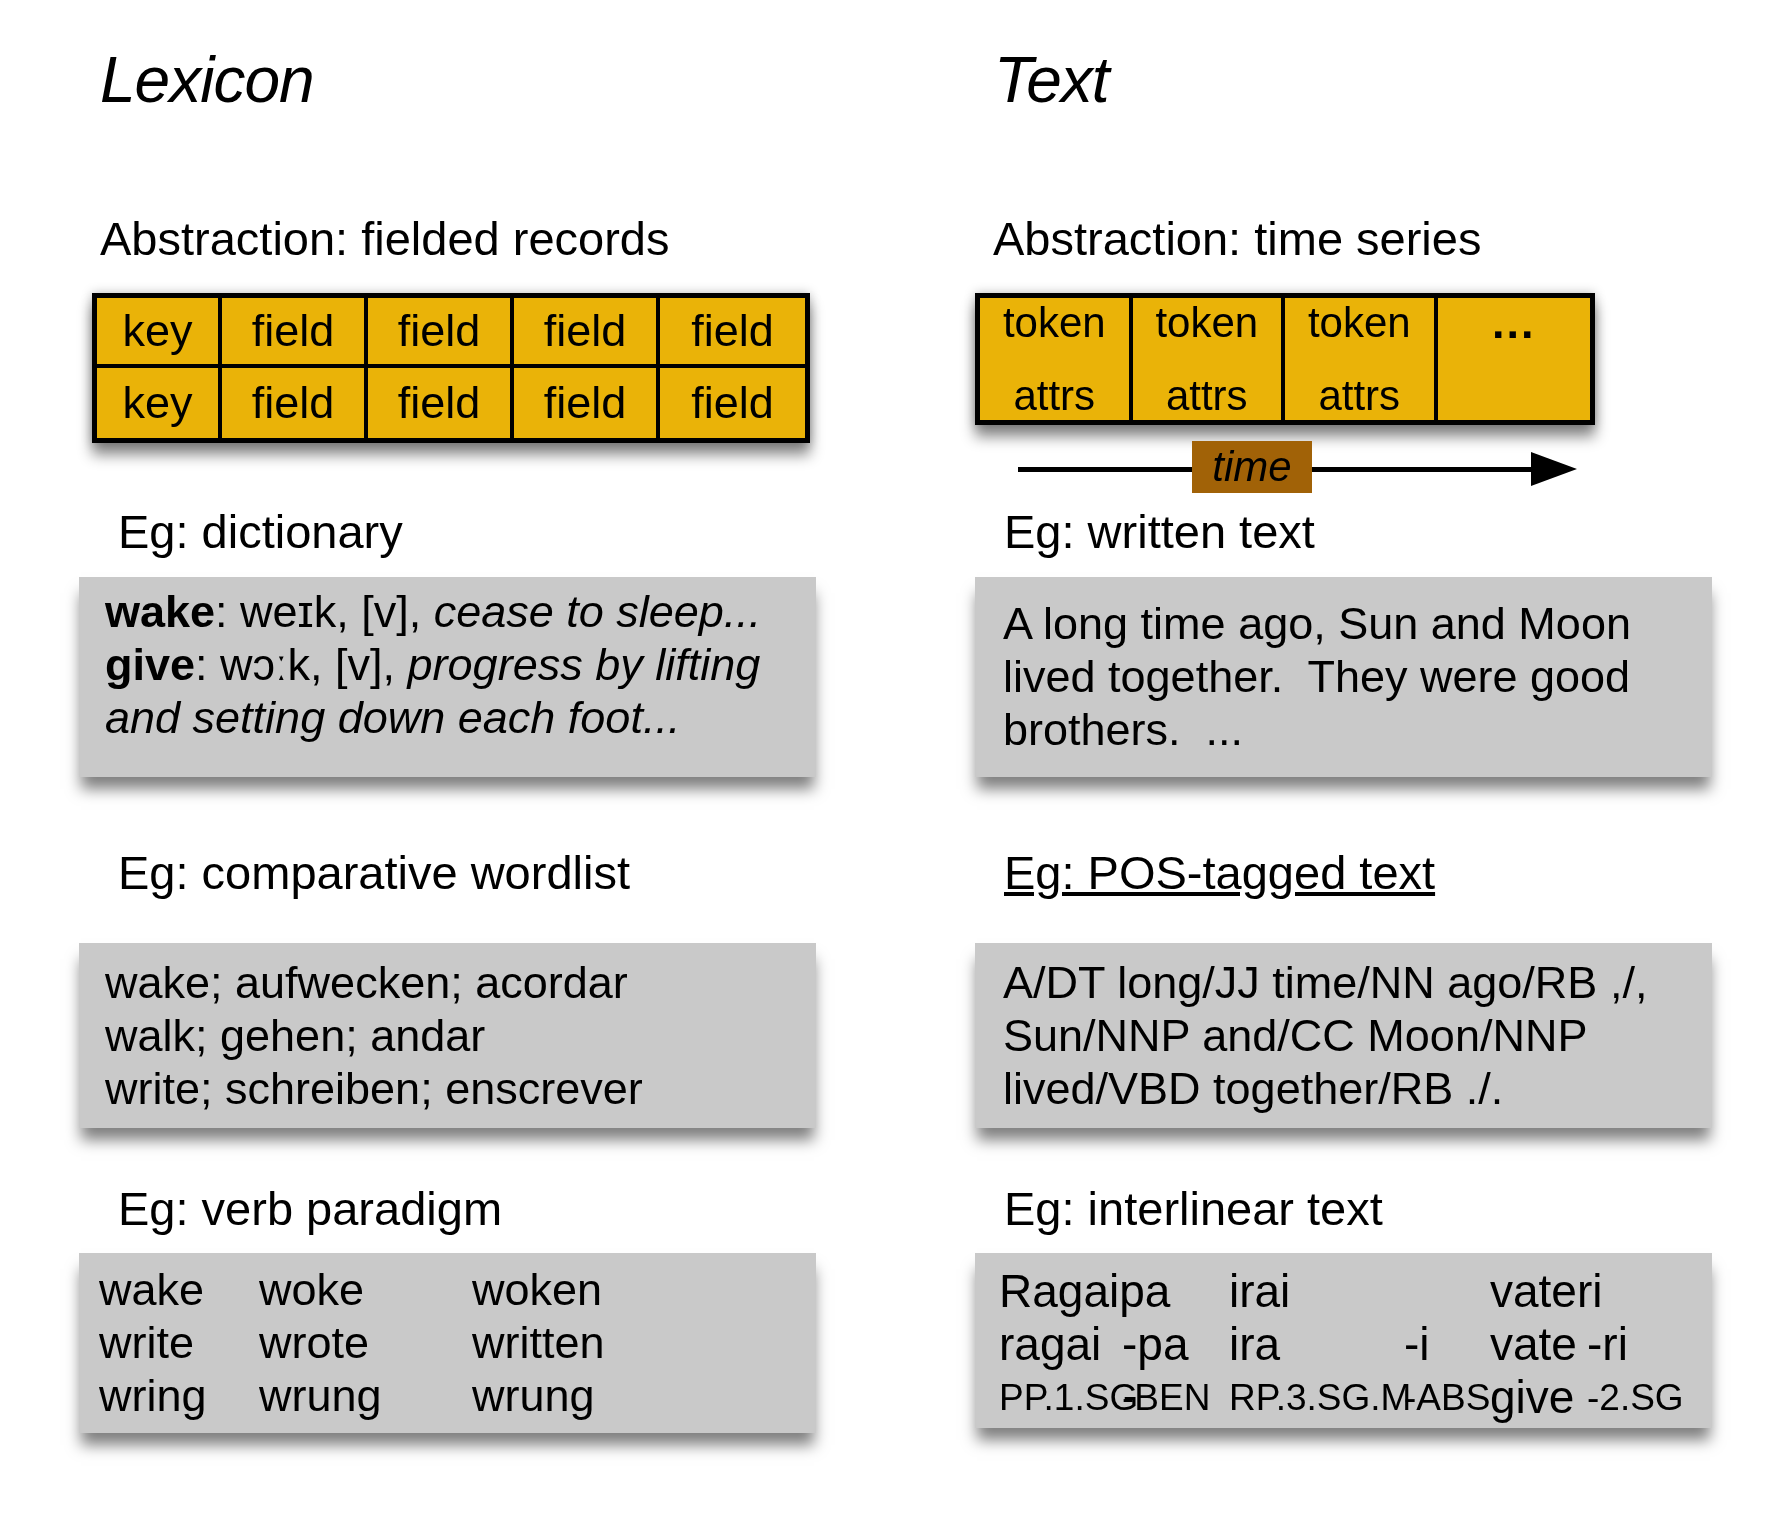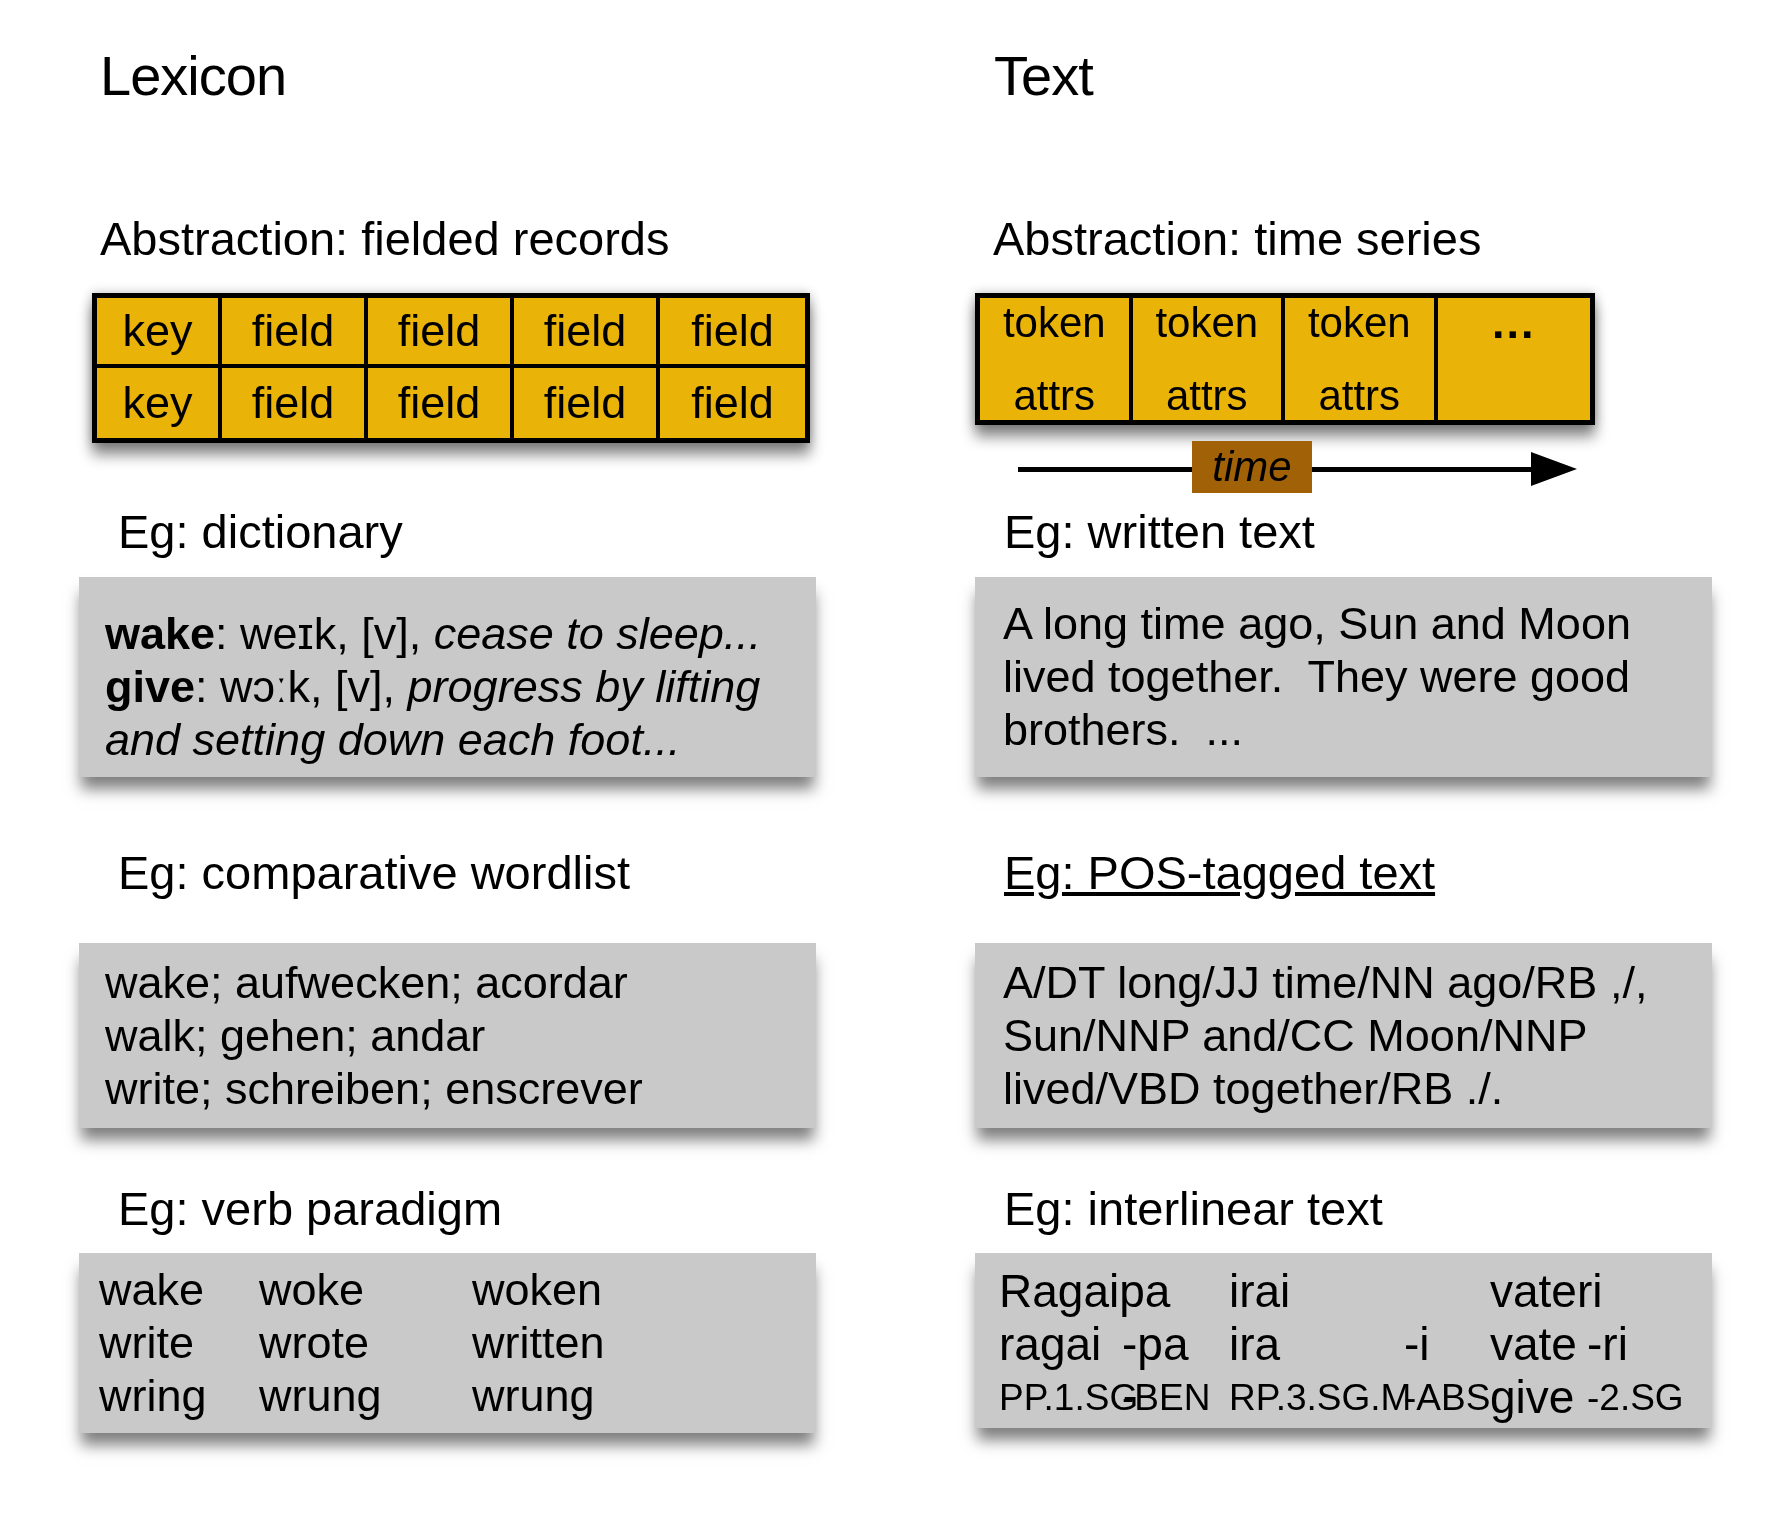--- a/index.html
+++ b/index.html
@@ -3,21 +3,21 @@
 <meta charset="utf-8">
 <style>
   html, body { margin:0; padding:0; }
   body {
     width:1788px; height:1530px; position:relative; overflow:hidden;
     background:#ffffff; color:#000;
     font-family:"Liberation Sans","DejaVu Sans",sans-serif;
   }
   .abs { position:absolute; }
 
-  .col-title { font-size:56px; line-height:1; letter-spacing:-1px; }
+  .col-title { font-size:64px; line-height:1; letter-spacing:-1px;font-style:italic; }
   .subhead   { font-size:47px; line-height:1.1; }
   .eg-head   { font-size:47px; line-height:1.1; }
 
   
   .frame-table {
     border:5px solid #000; background:#eab308; box-sizing:border-box;
     box-shadow:0 12px 13px rgba(0,0,0,0.45), 0 0 10px rgba(0,0,0,0.25);
     display:grid;
   }
   #record-table { left:92px; top:293px; width:718px; height:150px; grid-template-rows:1fr 1fr; }
@@ -52,21 +52,21 @@
   
   .graybox {
     background:#c9c9c9; box-sizing:border-box;
     box-shadow:0 14px 14px -2px rgba(0,0,0,0.5);
     font-size:45px; line-height:53px;
   }
   .gline { white-space:pre; }
   .seg-b { font-weight:bold; }
   .seg-i { font-style:italic; }
 
-  #dict-box     { left:79px;  top:577px;  width:737px; height:200px; padding:30px 26px; }
+  #dict-box     { left:79px;  top:577px;  width:737px; height:200px; padding:8px 26px; }
   #written-box  { left:975px; top:577px;  width:737px; height:200px; padding:20px 28px; }
   #wordlist-box { left:79px;  top:943px;  width:737px; height:185px; padding:13px 26px; }
   #pos-box      { left:975px; top:943px;  width:737px; height:185px; padding:13px 28px; }
   #verb-box     { left:79px;  top:1253px; width:737px; height:180px; padding:10px 20px;
                   display:grid; grid-template-columns:160px 213px 1fr; grid-auto-rows:53px; }
   .verb-cell { white-space:pre; }
 
   #inter-box { left:975px; top:1253px; width:737px; height:175px; padding:12px 24px;
                display:grid; grid-template-columns:123px 107px 175px 86px 97px 1fr;
                grid-template-rows:53px 53px 50px; }

